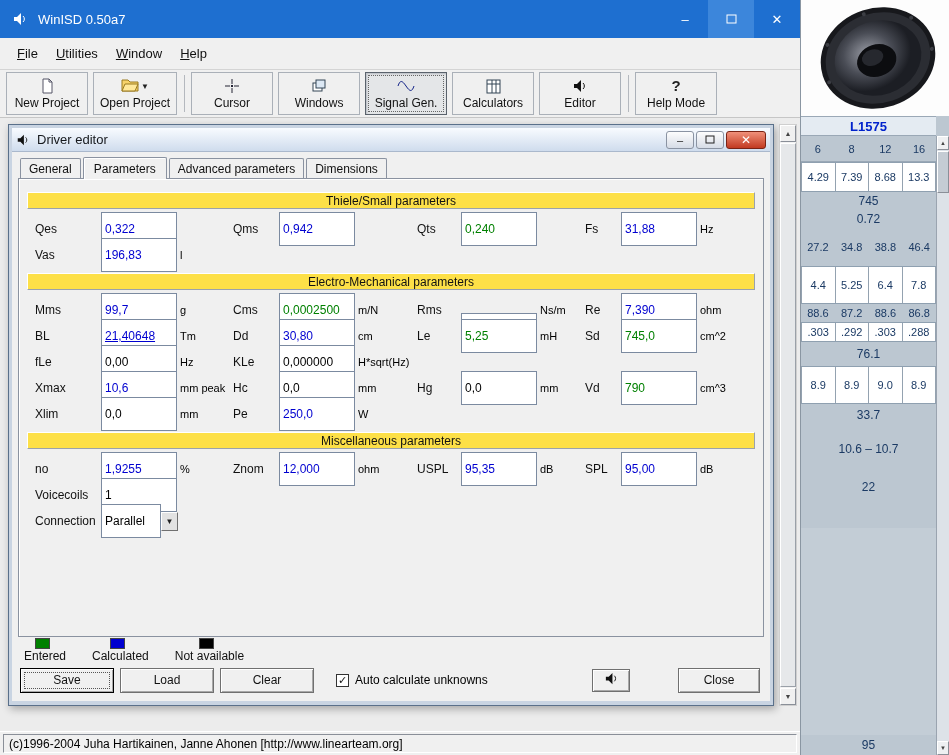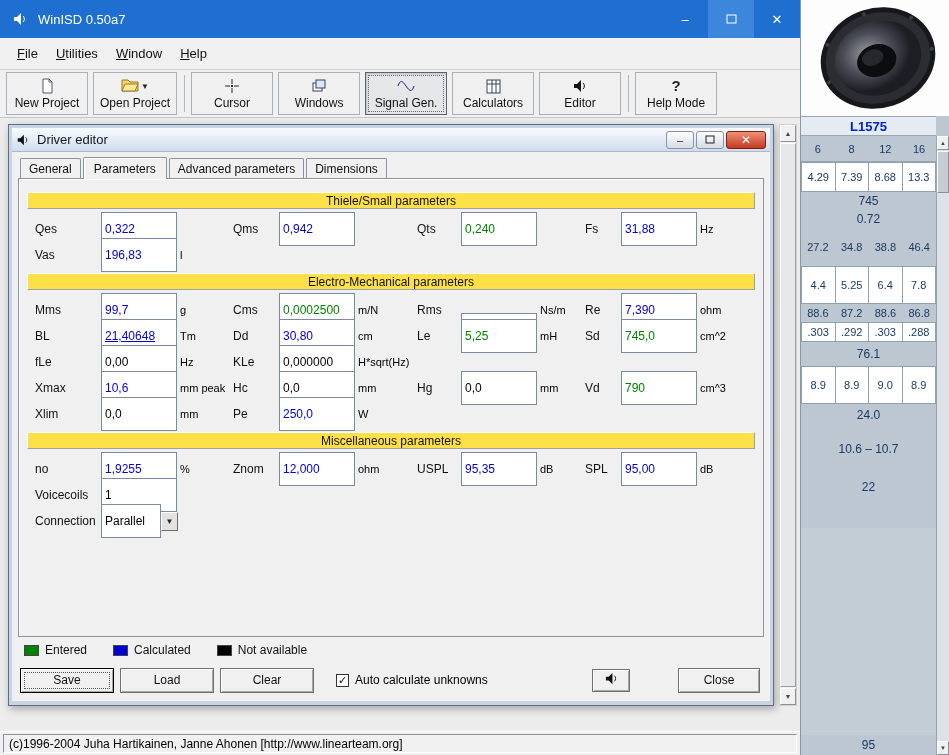--- a/index.html
+++ b/index.html
@@ -95,21 +95,21 @@
   .funit { font-size:11px; color:#000; padding-left:3px; }
   .ua { width:56px; } .ub { width:62px; } .uc { width:48px; } .ud { width:50px; }
   .combo { display:flex; align-items:center; }
   .combo .fin { width:60px; }
   .combo-btn {
     width:17px; height:19px; background:#e2e2e2; border:1px solid; border-color:#fff #707070 #707070 #fff;
     display:flex; align-items:center; justify-content:center; font-size:8px; color:#222;
   }
   
   .legend { display:flex; align-items:center; height:26px; padding-left:12px; font-size:12px; color:#111; }
-  .legend-item { display:flex; align-items:center; margin-right:26px; }
+  .legend-item { display:flex; align-items:center; margin-right:26px;flex-direction:column; }
   .sw { width:15px; height:11px; border:1px solid #444; margin-right:6px; }
   .btnrow { display:flex; align-items:center; height:38px; padding:0 10px 4px 8px; }
   .btn {
     width:94px; height:25px; margin-right:6px; background:#f0f0f0; font-size:12px; color:#111;
     border:1px solid #707070; box-shadow:inset 1px 1px 0 #fff, inset -1px -1px 0 #a8a8a8;
     display:flex; align-items:center; justify-content:center; position:relative;
   }
   .btn.default { border:1px solid #000; }
   .btn.default::after { content:""; position:absolute; inset:3px; border:1px dotted #555; }
   .btn.mini { width:38px; height:23px; margin-left:auto; }
@@ -541,21 +541,21 @@
       <div class="prow single" style="height:24px">
         <span>76.1</span>
       </div>
       <div class="prow cells" style="height:38px">
         <span>8.9</span>
         <span>8.9</span>
         <span>9.0</span>
         <span>8.9</span>
       </div>
       <div class="prow single" style="height:22px">
-        <span>24.0</span>
+        <span>33.7</span>
       </div>
       <div class="prow single" style="height:46px">
         <span>10.6 – 10.7</span>
       </div>
       <div class="prow single" style="height:56px; align-items:flex-start; padding-top:8px">
         <span>22</span>
       </div>
       <div class="p-spacer"></div>
       <div class="prow single" style="height:20px">
         <span>95</span>

